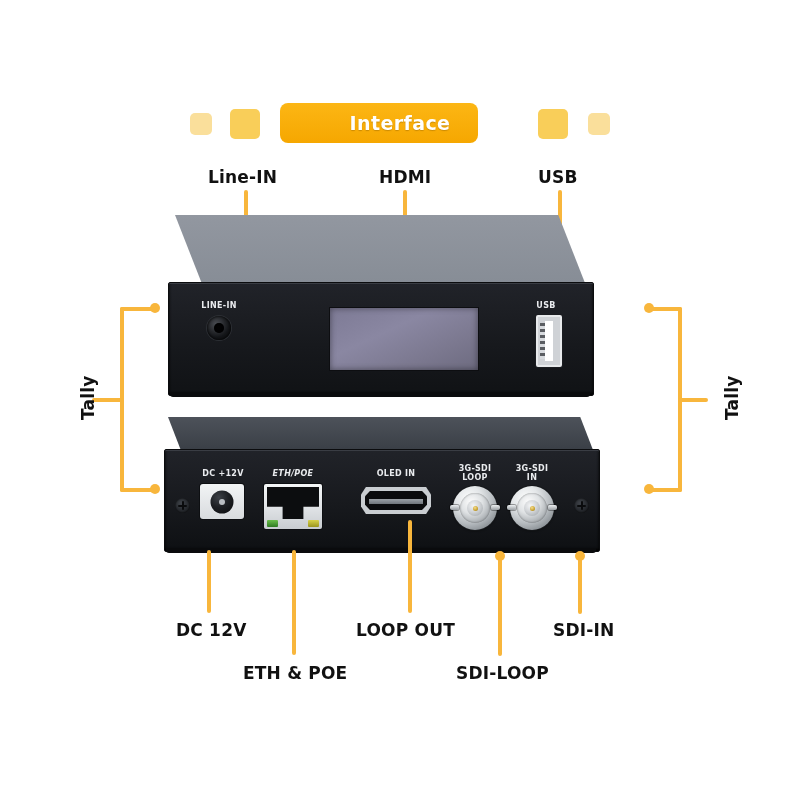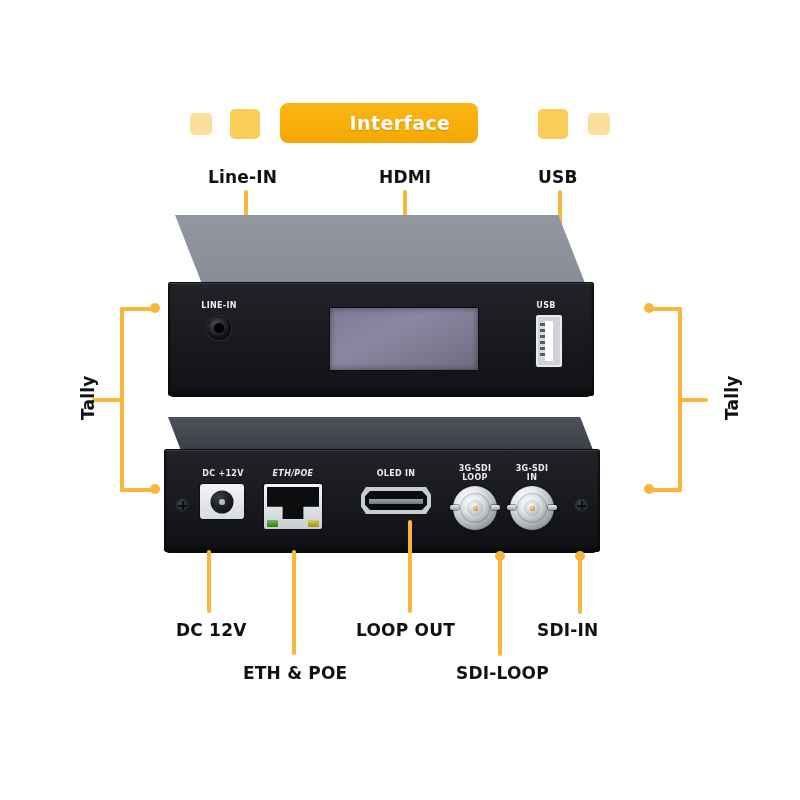--- a/index.html
+++ b/index.html
@@ -329,15 +329,15 @@
 
   <div class="lead v" style="left:408px;top:520px;height:93px;"></div>
   <div class="clabel" style="left:356px;top:620px;">LOOP OUT</div>
 
   <div class="lead v" style="left:498px;top:556px;height:100px;"></div>
   <div class="dot" style="left:495px;top:551px;"></div>
   <div class="clabel" style="left:456px;top:663px;">SDI-LOOP</div>
 
   <div class="lead v" style="left:578px;top:556px;height:58px;"></div>
   <div class="dot" style="left:575px;top:551px;"></div>
-  <div class="clabel" style="left:537px;top:620px;">SDI-IN</div>
+  <div class="clabel" style="left:553px;top:620px;">SDI-IN</div>
 
 </div>
 
 </body></html>

